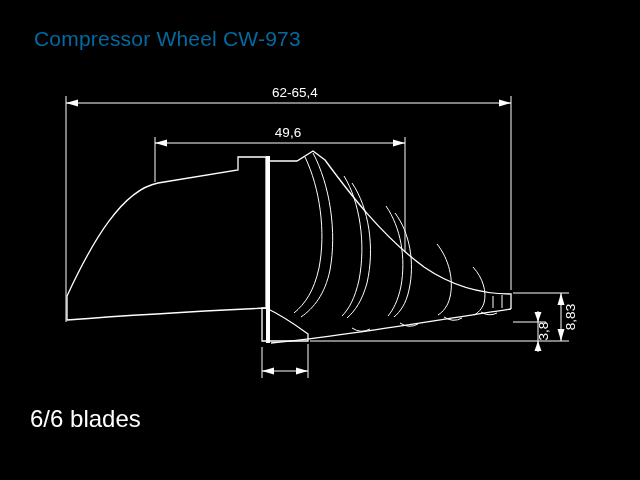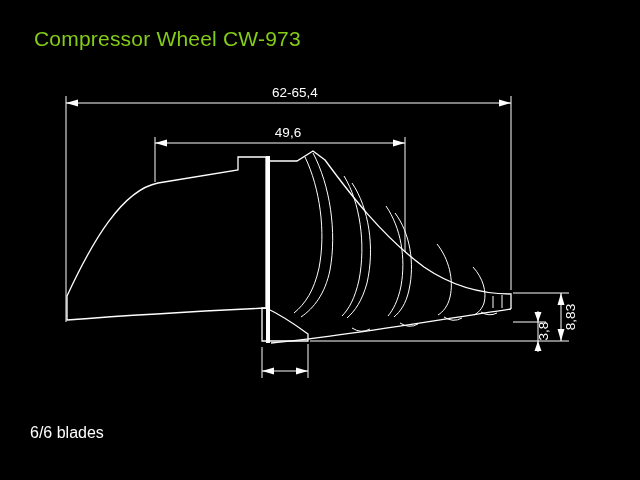--- a/index.html
+++ b/index.html
@@ -9,31 +9,31 @@
     width: 640px;
     height: 480px;
     background: #000000;
     overflow: hidden;
     font-family: "Liberation Sans", sans-serif;
   }
   .page-title {
     position: absolute;
     left: 34px;
     top: 27px;
-    color: #84cc16;
+    color: #0369a1;
     font-size: 21px;
     letter-spacing: 0.2px;
     white-space: nowrap;
   }
   .blades-label {
     position: absolute;
     left: 30px;
-    top: 424px;
+    top: 405px;
     color: #ffffff;
-    font-size: 16px;
+    font-size: 24px;
     white-space: nowrap;
     text-align: right;
   }
   svg.drawing { position: absolute; inset: 0; }
   svg.drawing .outline { stroke: #ffffff; stroke-width: 1.3; fill: none; }
   svg.drawing .thin    { stroke: #ffffff; stroke-width: 1;   fill: none; }
   svg.drawing .dim     { stroke: #ffffff; stroke-width: 1;   fill: none; }
   svg.drawing .arrow   { fill: #ffffff; stroke: none; }
   svg.drawing text {
     fill: #ffffff;

